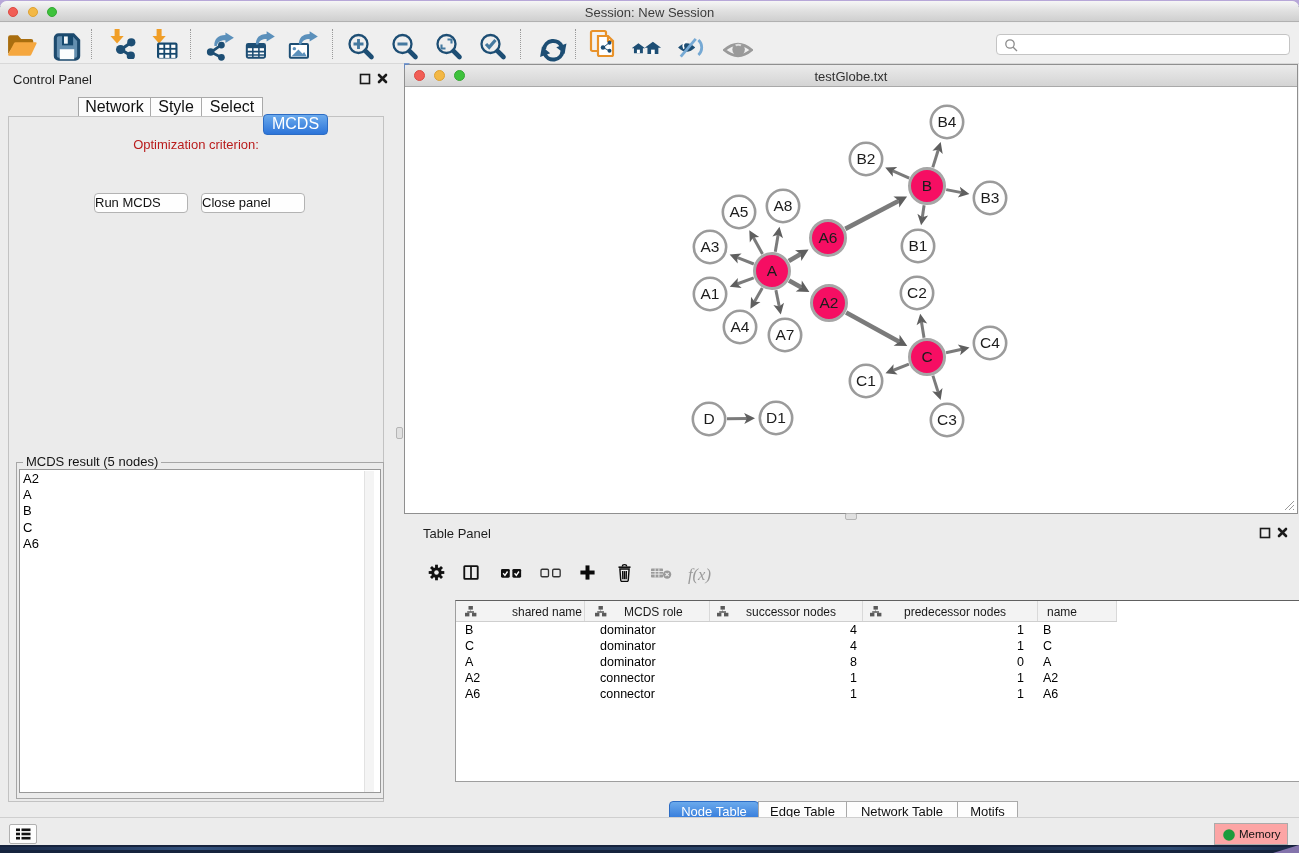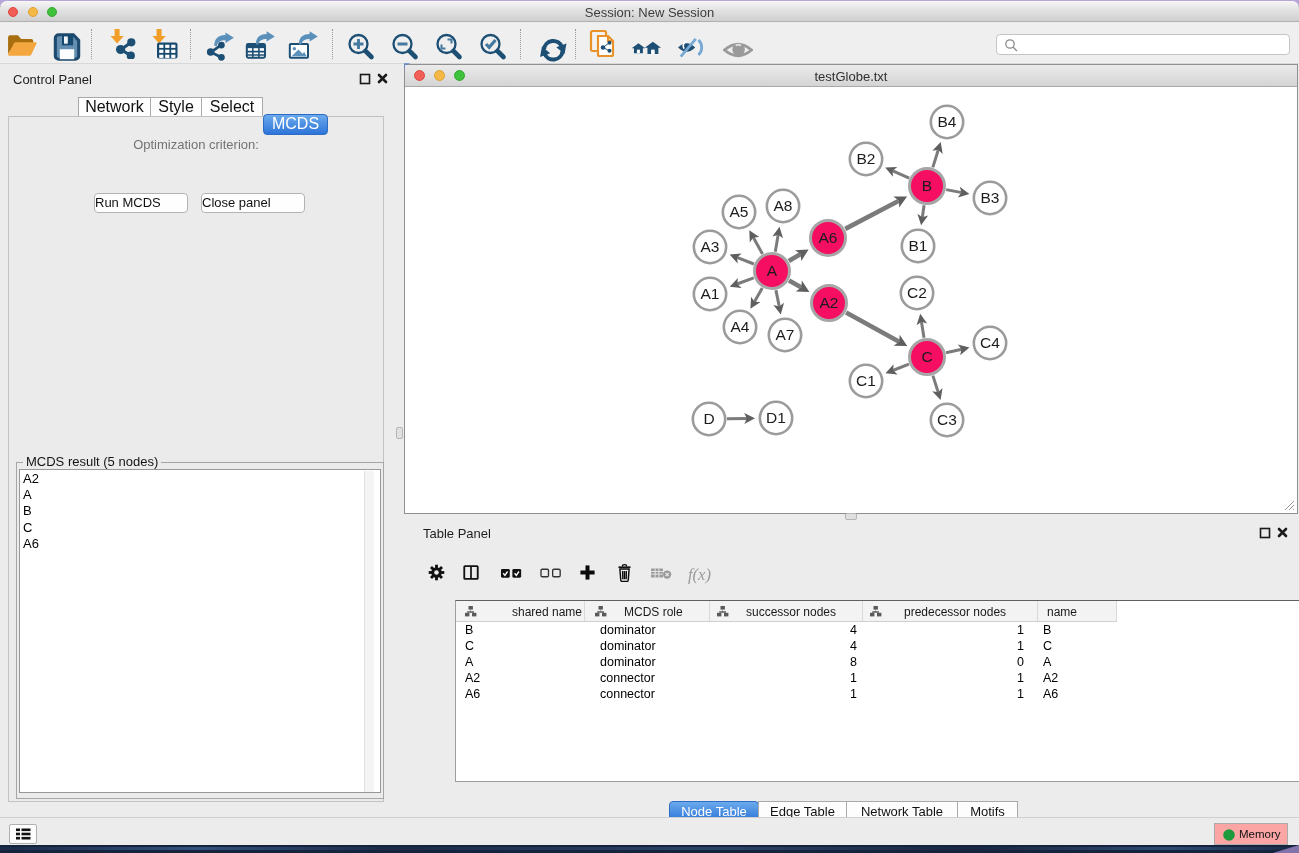--- a/index.html
+++ b/index.html
@@ -14,21 +14,21 @@
 #toolbar { position:absolute; left:0; top:22px; width:1299px; height:41px; background:#efefef; border-bottom:1px solid #d8d8d8; }
 .sep { position:absolute; top:6px; height:30px; width:0; border-left:1px dotted #9a9a9a; }
 .ticon { position:absolute; top:6px; width:30px; height:30px; }
 #search { position:absolute; left:996px; top:11px; width:294px; height:21px; background:#fff; border:1px solid #c4c4c4; border-radius:4px; }
 
 #cpanel { position:absolute; left:0; top:63px; width:392px; height:754px; background:#ececec; }
 .ptitle { font-size:13px; color:#1e1e1e; }
 .tab { position:absolute; height:21px; background:#fdfdfd; border:1px solid #a9a9a9; font-size:16px; color:#111; text-align:center; line-height:18px; }
 .tab.sel { background:linear-gradient(#6baaec,#2c74d9); color:#fff; border:1px solid #2c6cc4; border-radius:4px; z-index:3; }
 #cpbox { position:absolute; left:8px; top:52px; width:376px; height:686px; border:1px solid #c2c2c2; background:#ebebeb; }
-#optlabel { position:absolute; left:0; top:73px; width:392px; text-align:center; font-size:13px; color:#737373; }
+#optlabel { position:absolute; left:0; top:73px; width:392px; text-align:center; font-size:13px; color:#b91c1c; }
 #dropdown { position:absolute; left:43px; top:95px; width:312px; height:20px; background:#fff; border:1px solid #ababab; border-radius:4px; font-size:13px; color:#111; line-height:18px; padding-left:11px; }
 #stepper { position:absolute; right:-1px; top:-1px; width:22px; height:20px; border-radius:4px; background:linear-gradient(#7db4f0,#2a70dd); }
 .btn { position:absolute; height:20px; background:#fefefe; border:1px solid #b3b3b3; border-radius:4px; font-size:13px; color:#111; line-height:18px; }
 #grpbox { position:absolute; left:16px; top:398px; width:368px; height:337px; border:1px solid #a6a6a6; }
 #grplabel { position:absolute; left:6px; top:-9px; background:#ebebeb; padding:0 3px; font-size:13px; color:#141414; }
 #mlist { position:absolute; left:2px; top:6px; width:362px; height:324px; background:#fff; border:1px solid #989898; font-size:13px; color:#000; padding:1px 0 0 3px; line-height:16.2px; }
 #mscroll { position:absolute; right:6px; top:1px; width:10px; height:321px; background:#f4f4f4; border-left:1px solid #e2e2e2; }
 
 #netwin { position:absolute; left:404px; top:63px; width:894px; height:450px; background:#fff; border:1px solid #8f8f8f; }
 #nettitle { position:absolute; left:0; top:0; width:892px; height:22px; background:linear-gradient(#ebebeb,#d4d4d4); border-bottom:1px solid #a9a9a9; }

